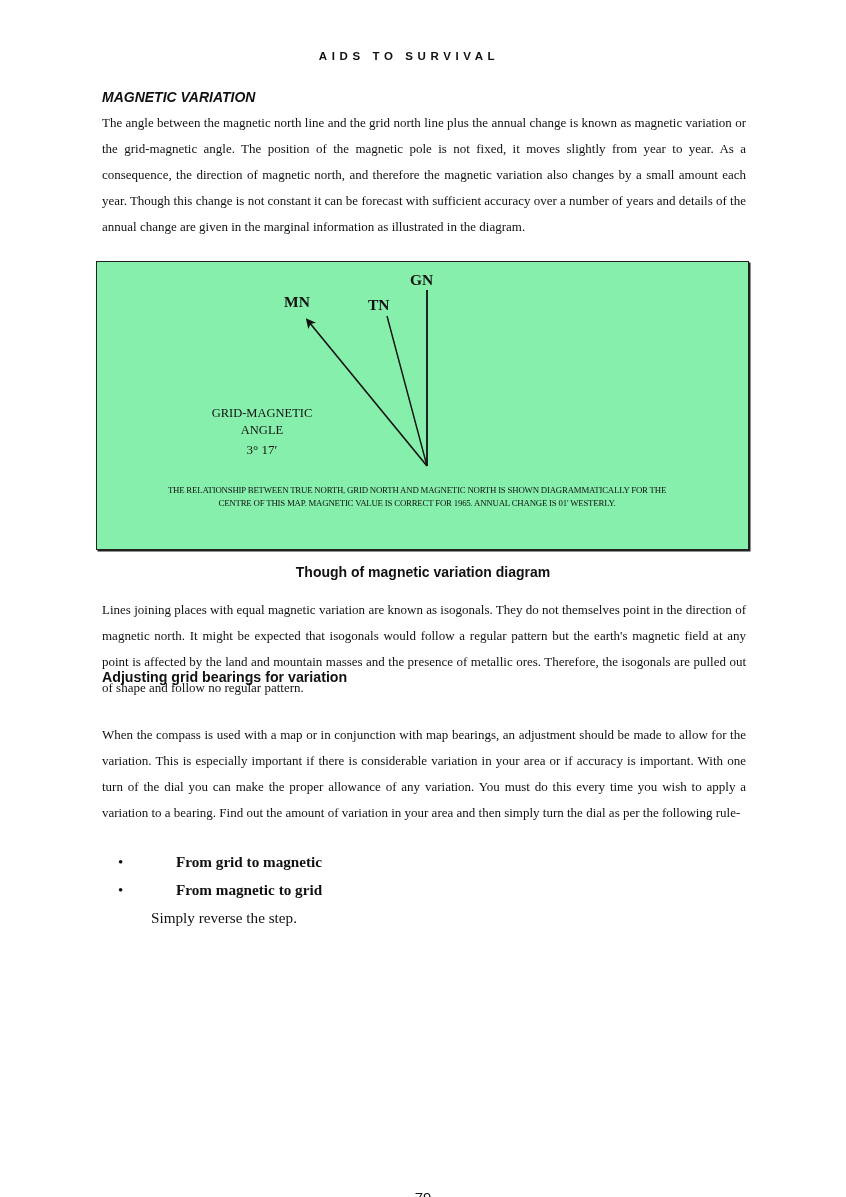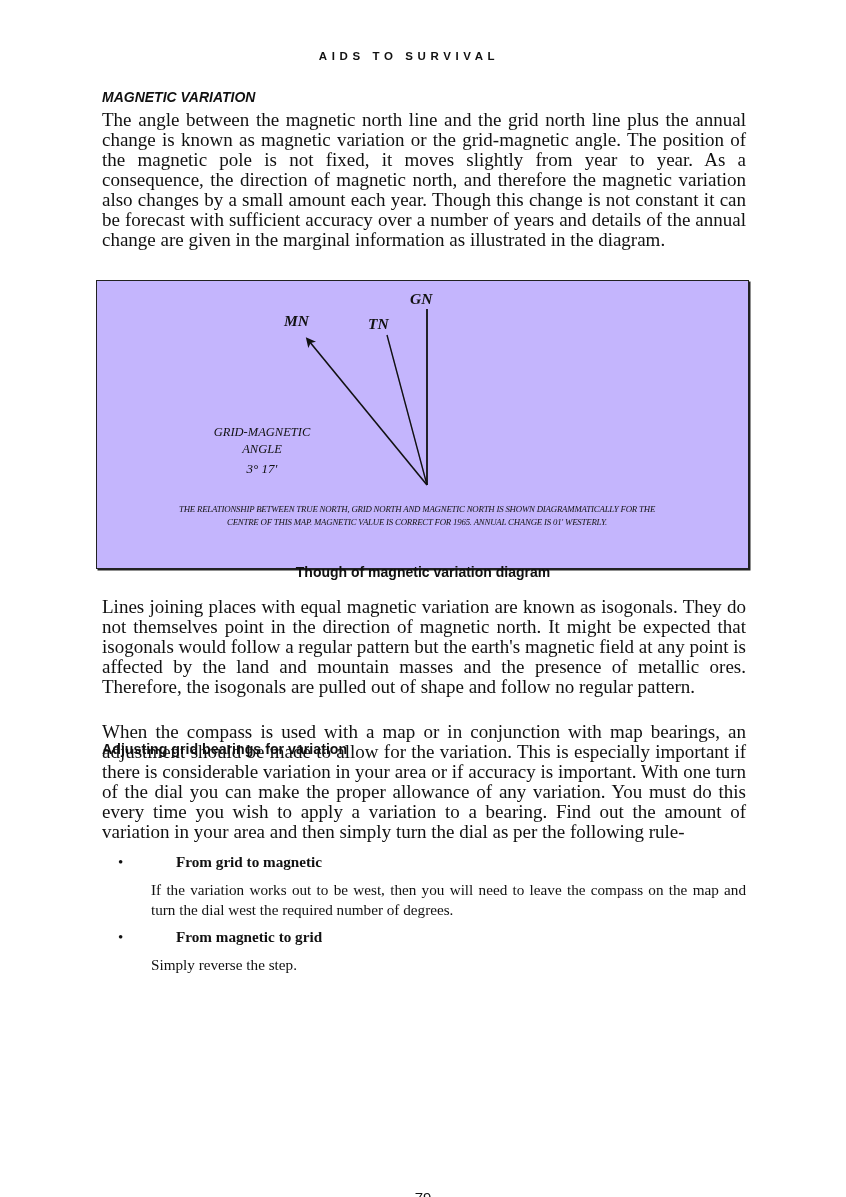--- a/index.html
+++ b/index.html
@@ -32,46 +32,45 @@
     left: 102px;
     font-family: "Liberation Sans", sans-serif;
     font-weight: bold;
     font-style: italic;
     font-size: 14px;
   }
   .para {
     position: absolute;
     left: 102px;
     width: 644px;
-    font-size: 19px;
-    line-height: 20px;
+    font-size: 13px;
+    line-height: 26px;
     text-align: justify;
     margin: 0;
   }
   #p1 { top: 110px; }
   #p2 { top: 597px; }
   #p3 { top: 722px; }
   .subhead {
     position: absolute;
-    top: 741px;
+    top: 669px;
     left: 102px;
     font-family: "Liberation Sans", sans-serif;
     font-weight: bold;
     font-size: 14.2px;
   }
   .diagram-box {
     position: absolute;
-    top: 280px;
+    top: 261px;
     left: 96px;
     width: 651px;
     height: 287px;
     border: 1.5px solid #222;
     box-shadow: 1.5px 1.5px 0 #222;
-    background: #c4b5fd;
-    font-style: italic;
+    background: #86efac;
   }
   .diagram-svg {
     position: absolute;
     top: 0;
     left: 0;
   }
   .dlabel {
     position: absolute;
     font-family: "Liberation Serif", serif;
     font-weight: bold;
@@ -192,21 +191,20 @@
 <p id="p2" class="para">Lines joining places with equal magnetic variation are known as isogonals. They do not themselves point in the direction of magnetic north. It might be expected that isogonals would follow a regular pattern but the earth's magnetic field at any point is affected by the land and mountain masses and the presence of metallic ores. Therefore, the isogonals are pulled out of shape and follow no regular pattern.</p>
 
 <div class="subhead">Adjusting grid bearings for variation</div>
 
 <p id="p3" class="para">When the compass is used with a map or in conjunction with map bearings, an adjustment should be made to allow for the variation. This is especially important if there is considerable variation in your area or if accuracy is important. With one turn of the dial you can make the proper allowance of any variation. You must do this every time you wish to apply a variation to a bearing. Find out the amount of variation in your area and then simply turn the dial as per the following rule-</p>
 
 <ul class="rule-list">
   <li class="rule-item">
     <span class="bullet">•</span>
     <div class="rule-title">From grid to magnetic</div>
-    <p class="rule-text">If the variation works out to be west, then you will need to leave the compass on the map and turn the dial west the required number of degrees.</p>
   </li>
   <li class="rule-item">
     <span class="bullet">•</span>
     <div class="rule-title">From magnetic to grid</div>
     <p class="rule-text">Simply reverse the step.</p>
   </li>
 </ul>
 
 <div class="page-number">79</div>
 

